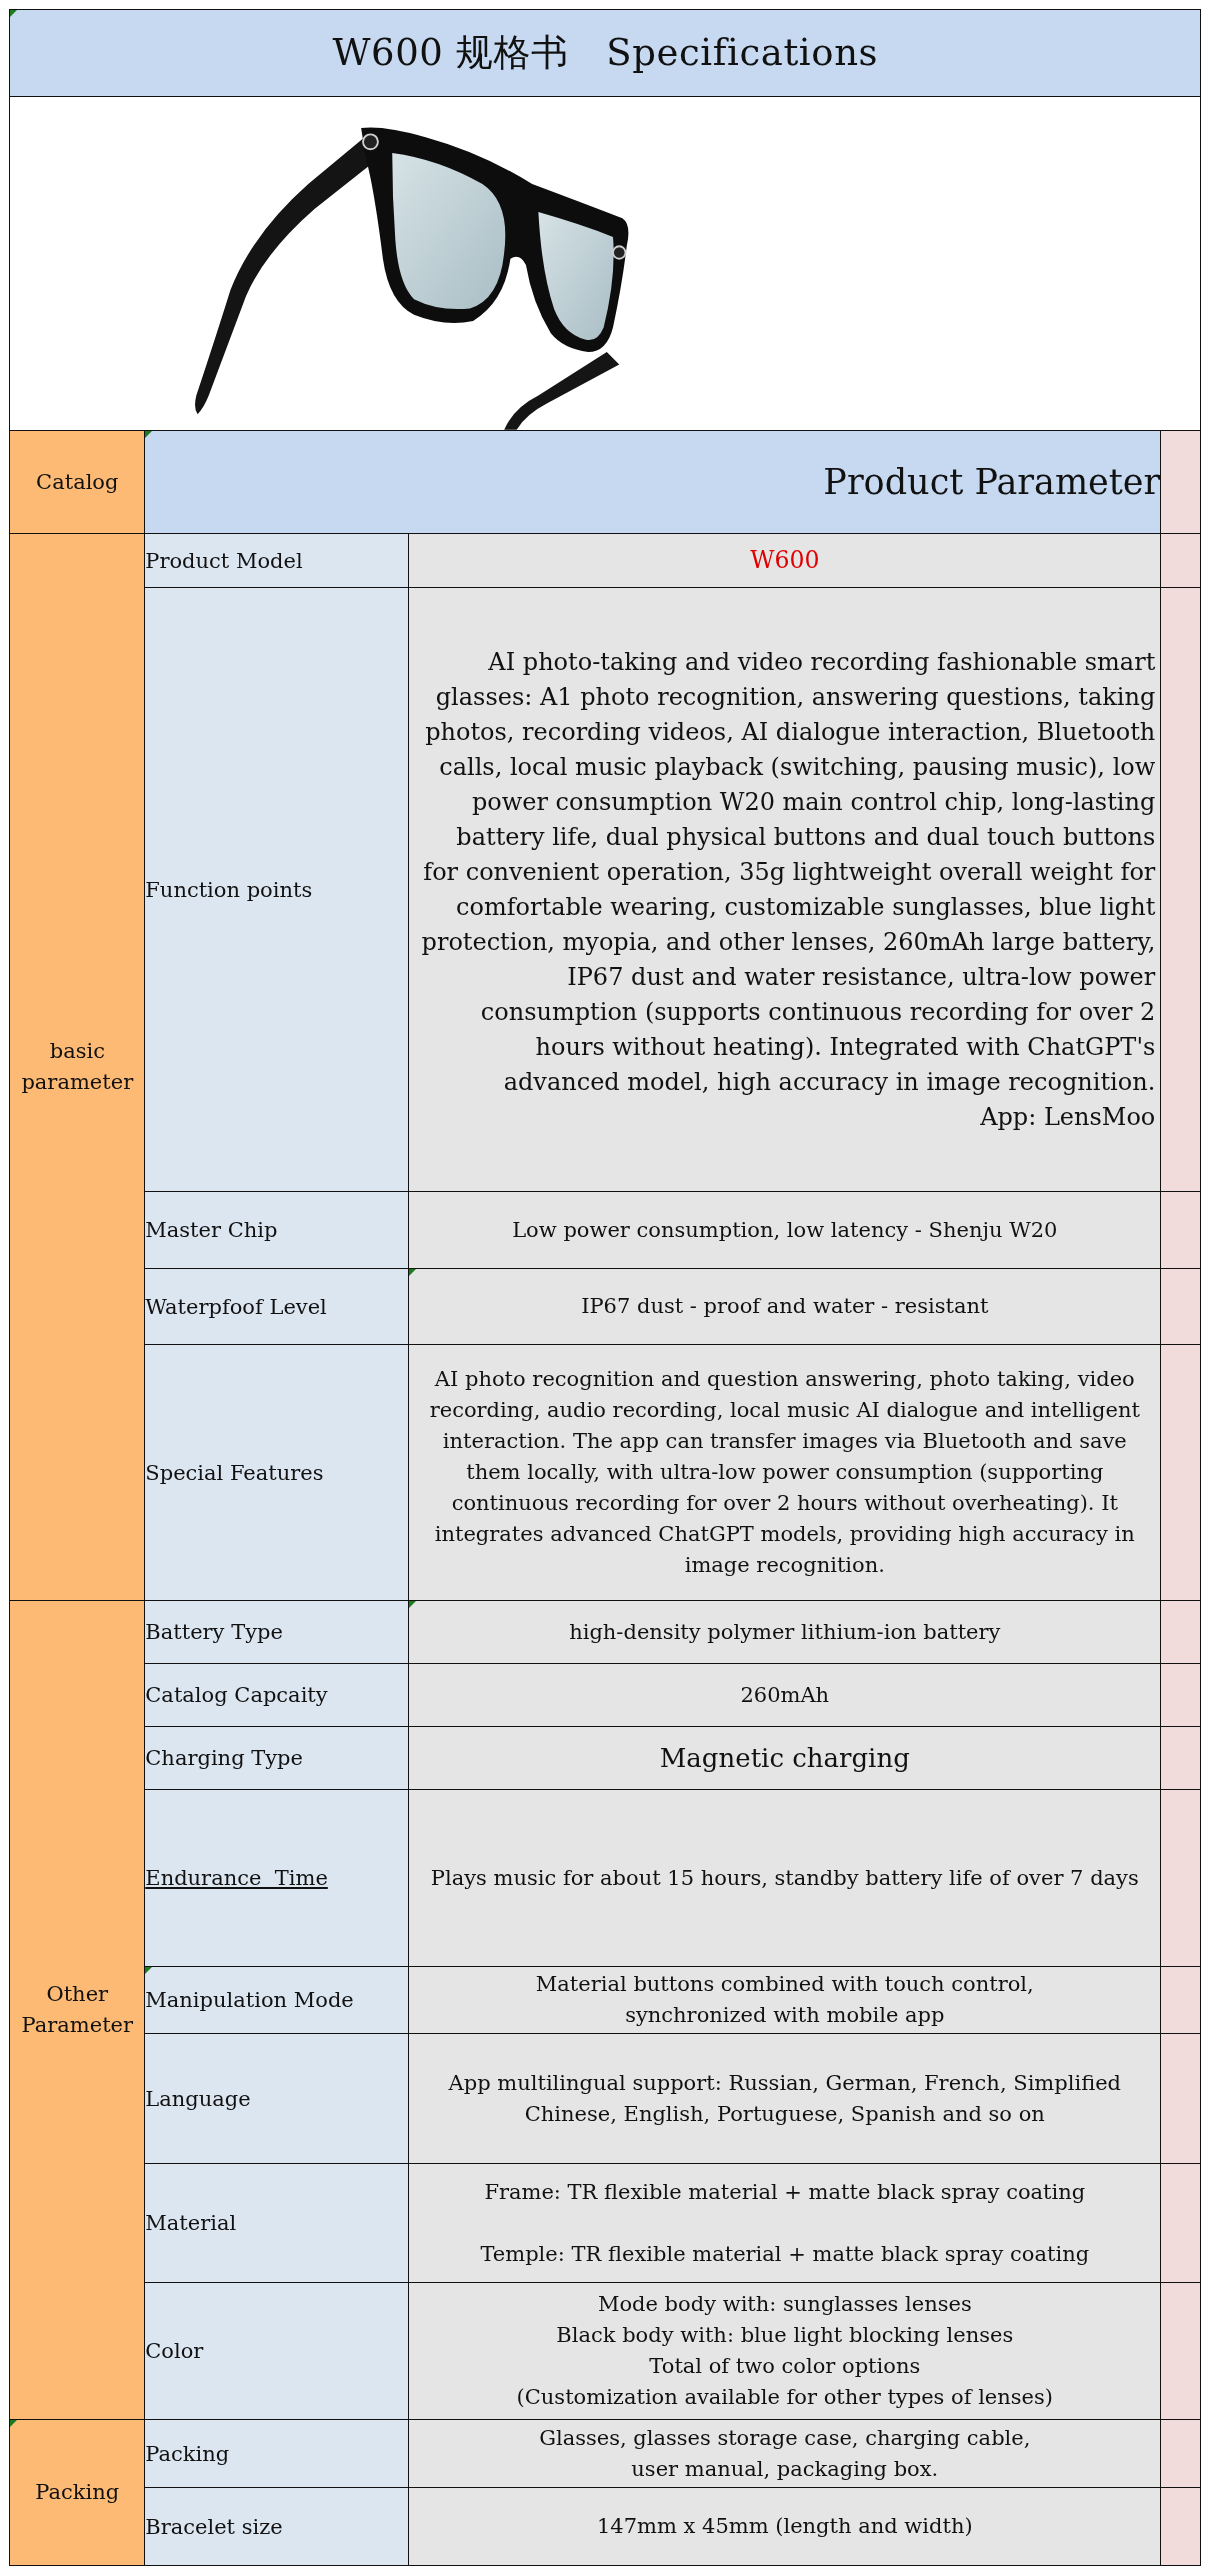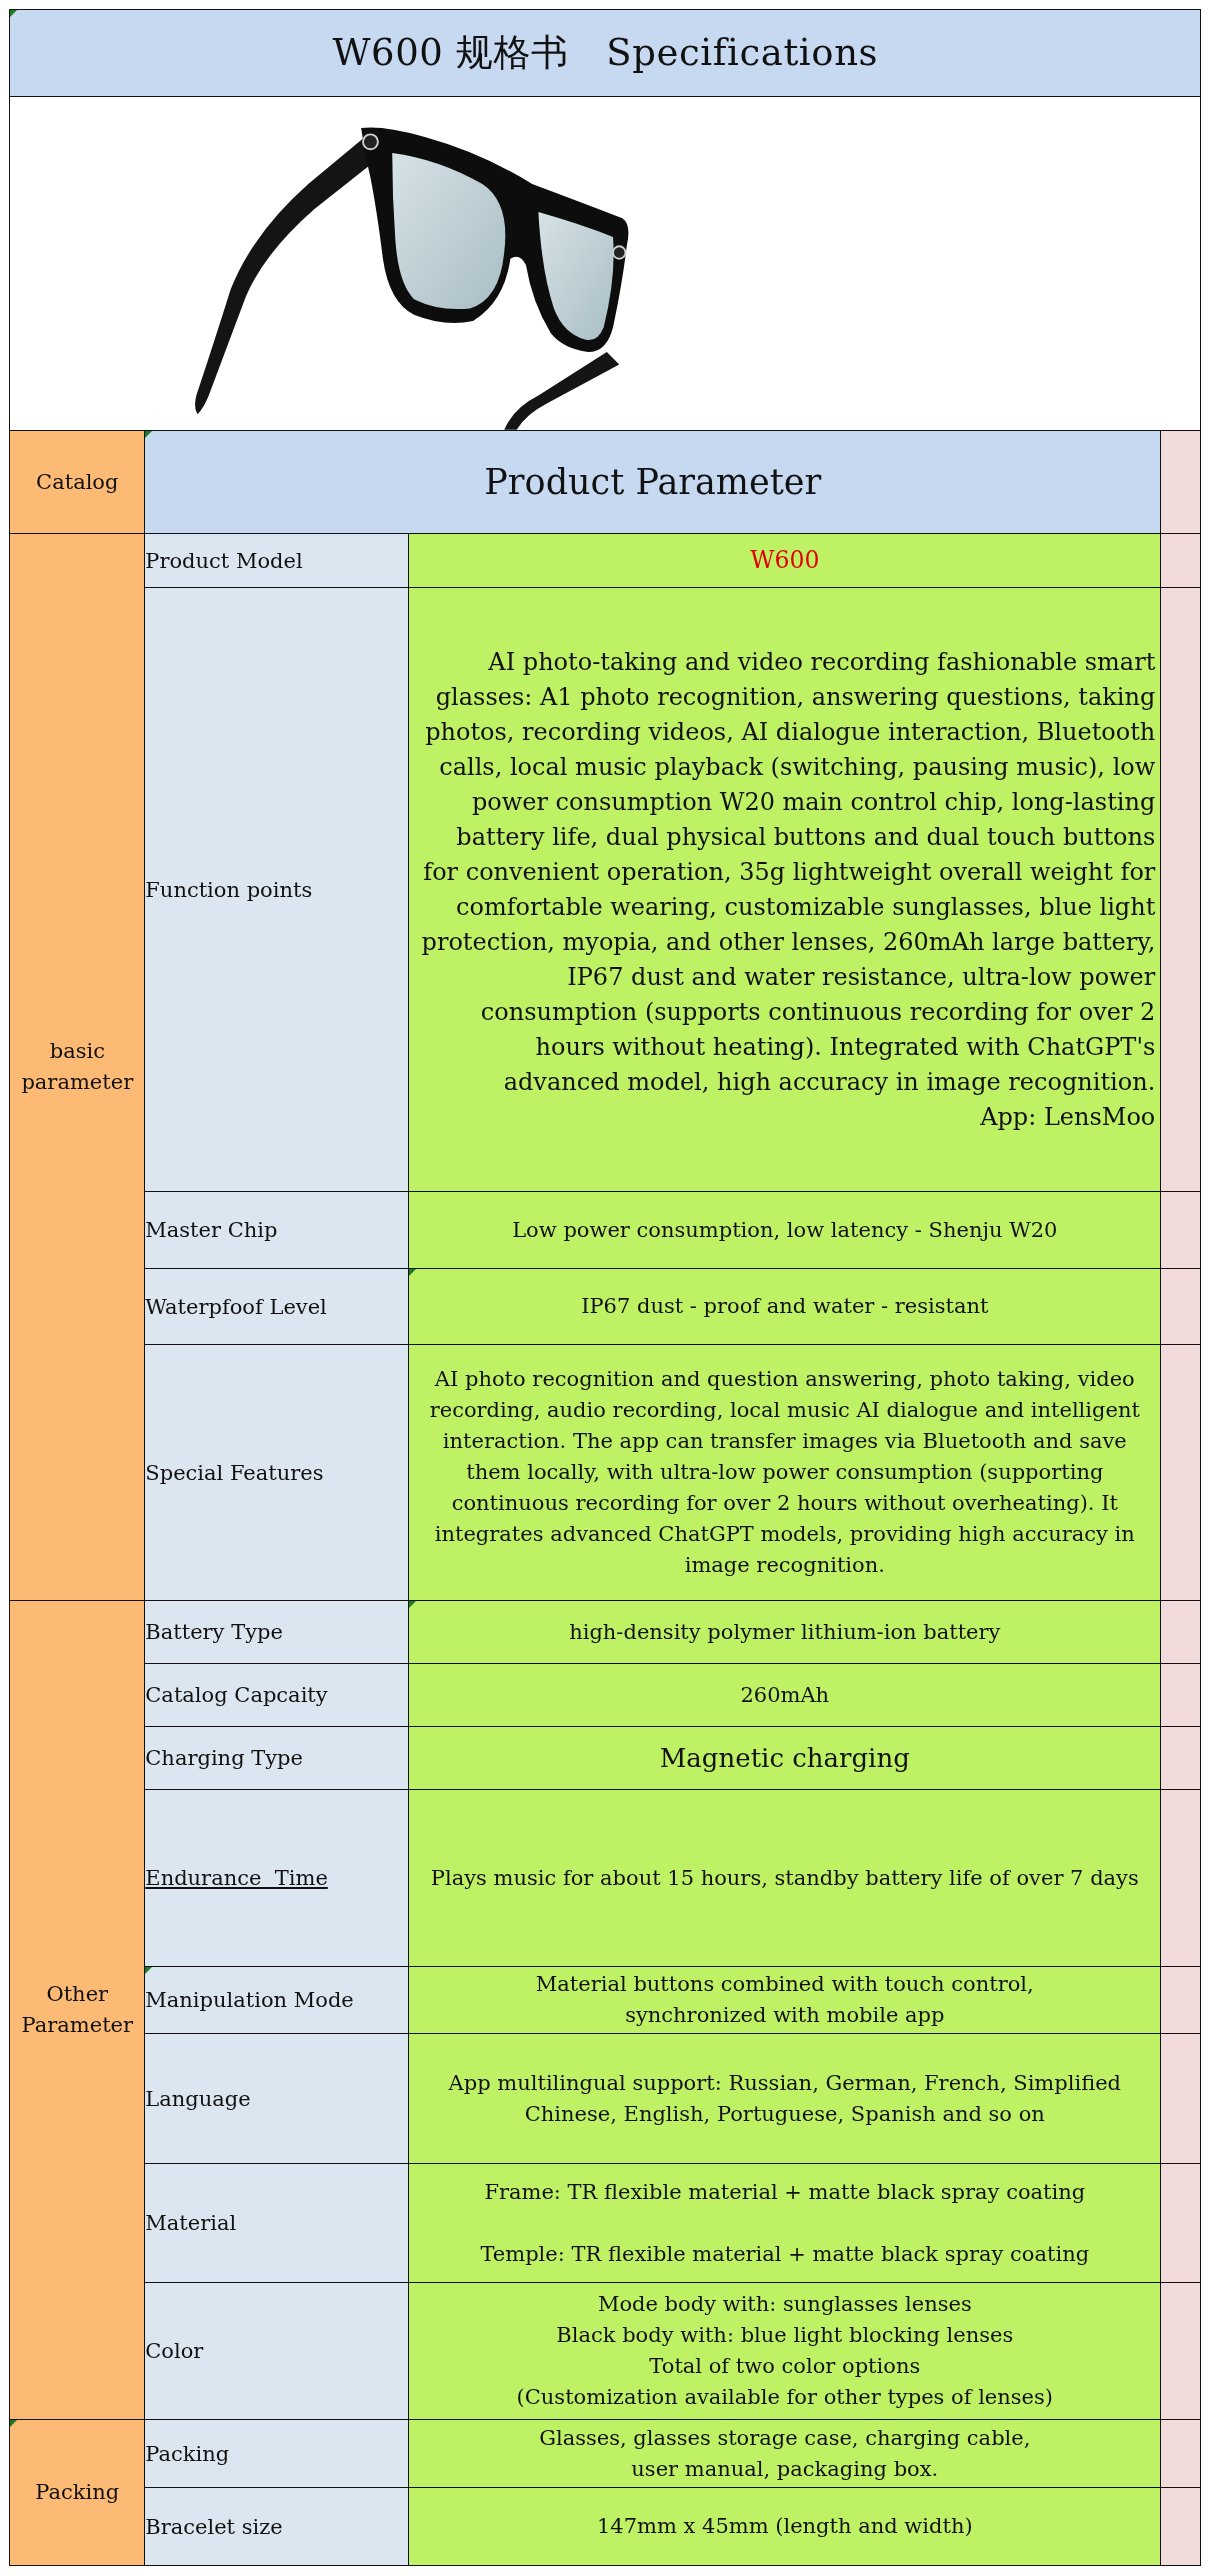--- a/index.html
+++ b/index.html
@@ -8,23 +8,23 @@
   .sheet { position: absolute; left: 9.3px; top: 9.3px; width: 1192px; }
   table { border-collapse: collapse; table-layout: fixed; width: 1192px; }
   td { border: 1.9px solid #111; padding: 0; vertical-align: middle; position: relative; }
   col.c-cat { width: 135px; }
   col.c-lab { width: 264px; }
   col.c-val { width: 752px; }
   col.c-pink { width: 40px; }
   .title-cell { background: #c6d9f0; height: 83px; text-align: center; font-size: 37px; letter-spacing: 0.6px; }
   .image-cell { background: #ffffff; height: 330px; }
   .cat { background: #fdba74; text-align: center; font-size: 21px; line-height: 31px; }
-  .head-main { background: #c6d9f0; text-align: center; font-size: 35px; }
+  .head-main { background: #c6d9f0; text-align: right; font-size: 35px; }
   .lab { background: #dce6f1; font-size: 21px; padding-left: 0; border-right-width: 1.2px; }
-  .val { background: #bef264; text-align: center; font-size: 21px; line-height: 31px; padding: 0 8.7px; border-left-width: 1.2px; }
+  .val { background: #e5e5e5; text-align: center; font-size: 21px; line-height: 31px; padding: 0 8.7px; border-left-width: 1.2px; }
   .val.left { text-align: right; font-size: 24px; line-height: 35px; padding: 0 5px; }
   .val.big { font-size: 26px; }
   .val.red { color: #e00000; font-size: 23.6px; }
   .pink { background: #f2dcdb; border-left-width: 1.2px; }
   .marker { position: absolute; left: 0; top: 0; width: 0; height: 0;
             border-top: 7.5px solid #1e7a1e; border-right: 7.5px solid transparent; }
   .glasses { position: absolute; left: 149px; top: 6.2px; width: 510px; height: 327px; }
   .line { display: block; }
 </style>
 </head>

